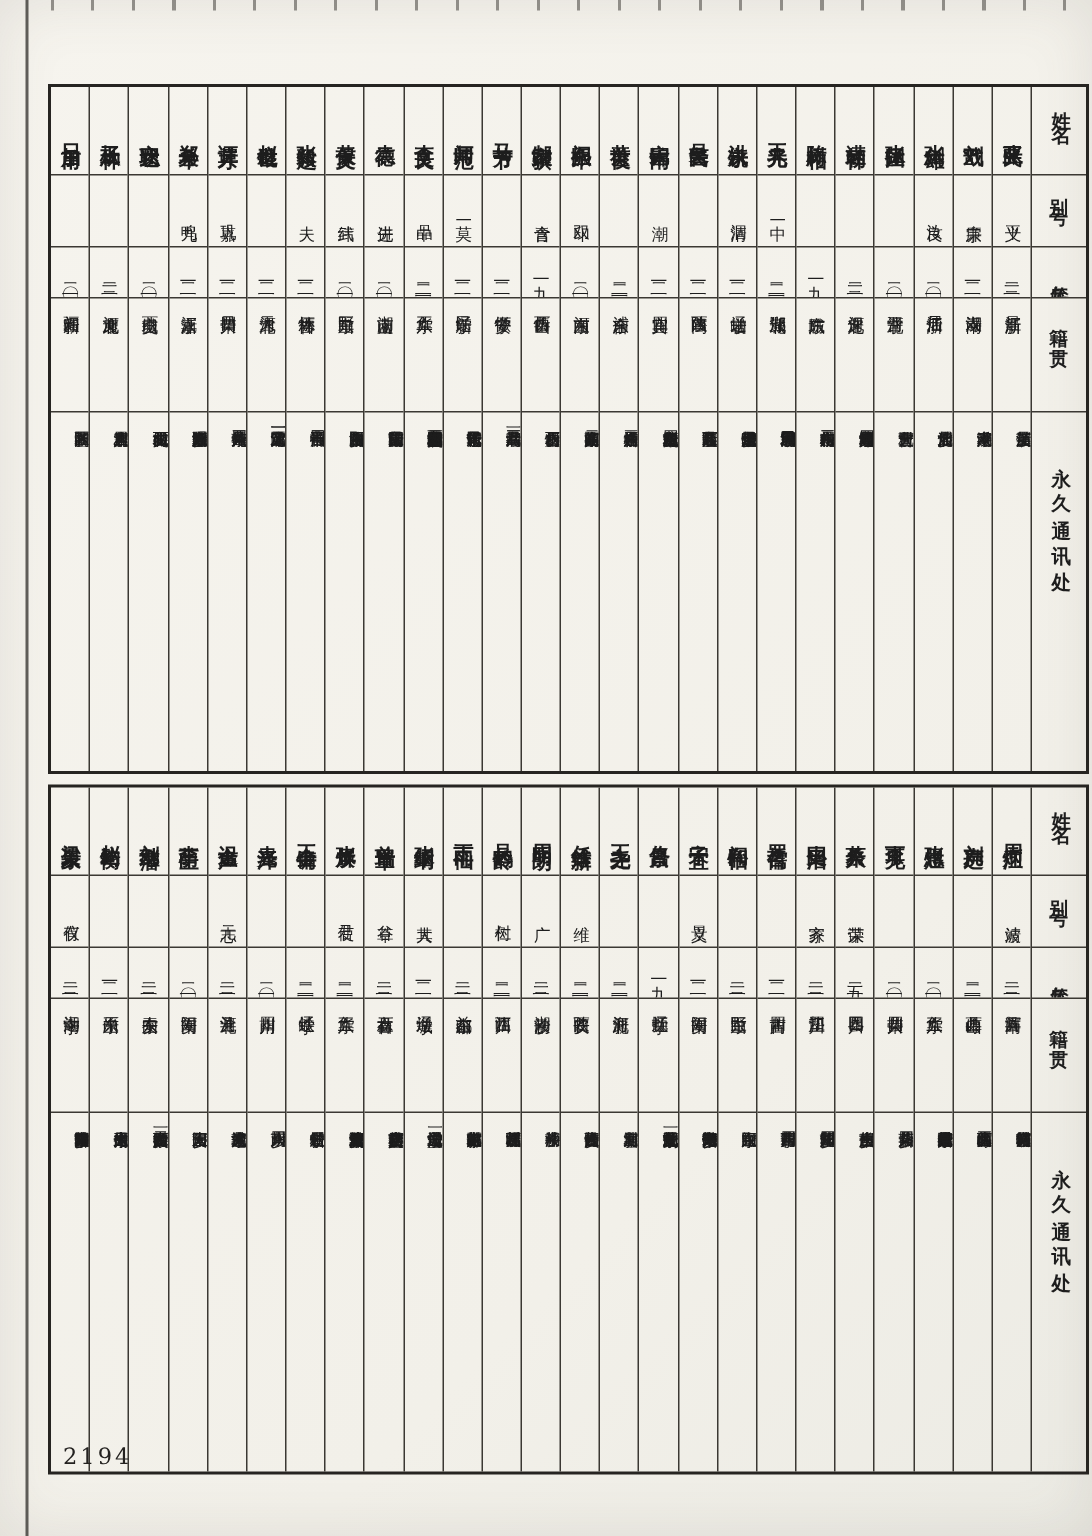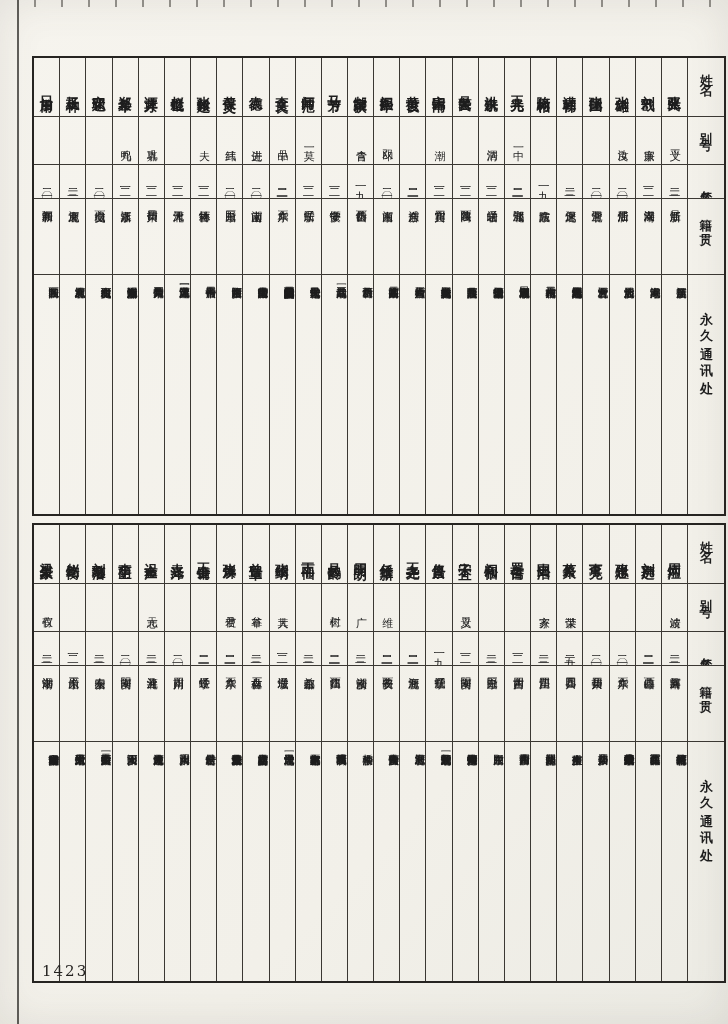--- a/index.html
+++ b/index.html
@@ -452,14 +452,14 @@
             <div class="cell alias-cell">有仪</div>
             <div class="cell age-cell">二三</div>
             <div class="cell origin-cell">湖南宁远</div>
             <div class="cell address-cell">湖南宁远舜陵乡和成市邮转太平</div>
           </div>
         </div>
     </div>
 
   </div>
 
-  <div class="page-number">1423</div>
+  <div class="page-number">2194</div>
 </div>
 
 </body></html>

